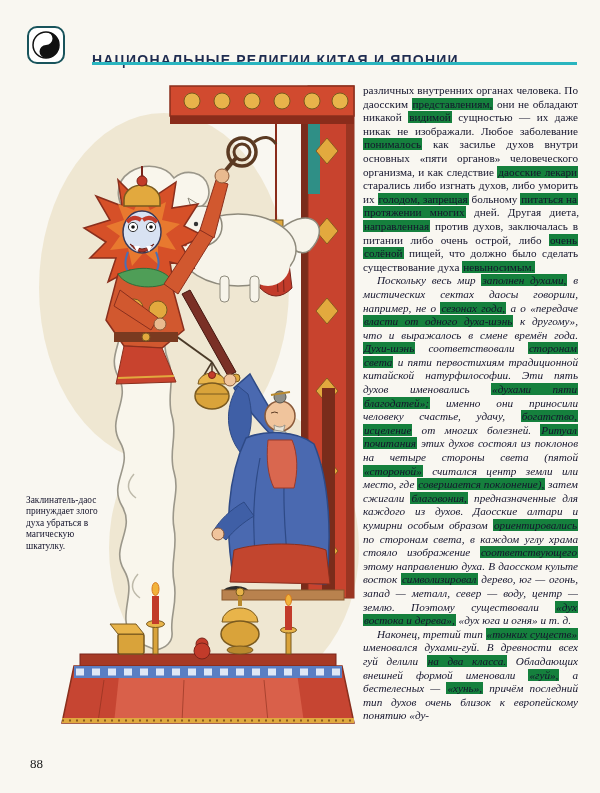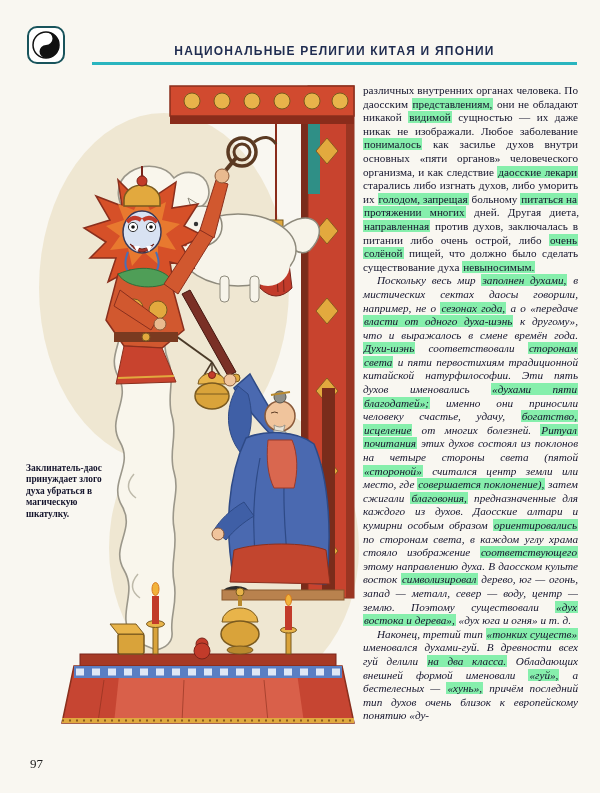--- a/index.html
+++ b/index.html
@@ -4,42 +4,42 @@
 <style>
   html,body{margin:0;padding:0;background:#e9e9e9;}
   .page{
     position:relative;width:600px;height:793px;margin:0 auto;
     background:#f9f7f1;overflow:hidden;
     font-family:"Liberation Serif",serif;color:#14142c;
   }
   
   .yinyang{position:absolute;left:26px;top:25px;width:40px;height:40px;}
   .running-head{
-    position:absolute;left:92px;top:44px;width:485px;
-    text-align:center;font-family:"Liberation Sans",sans-serif;
-    font-weight:bold;font-size:12px;letter-spacing:1.2px;color:#1f2c50;
+    position:absolute;left:92px;top:52px;width:485px;
+    text-align:left;font-family:"Liberation Sans",sans-serif;
+    font-weight:bold;font-size:14px;letter-spacing:1.2px;color:#1f2c50;
   }
   .header-rule{position:absolute;left:92px;top:62px;width:485px;height:3px;background:#2ab5bf;}
   
   .illo{position:absolute;left:24px;top:78px;width:335px;height:648px;margin:0;z-index:1;}
   .illo svg{display:block;}
   
   .caption{
-    position:absolute;left:26px;top:463px;width:86px;z-index:2;
-    font-weight:bold;font-size:9.4px;line-height:11.4px;color:#14142c;
+    position:absolute;left:26px;top:495px;width:86px;z-index:2;
+    font-weight:normal;font-size:9.4px;line-height:11.4px;color:#14142c;
   }
   
   .col{
     position:absolute;left:363px;top:84px;width:215px;z-index:2;
     font-size:11.2px;line-height:13.6px;text-align:justify;
     -webkit-hyphens:auto;hyphens:auto;
   }
   .col .para{margin:0;}
   .col .para.indent{text-indent:14px;font-style:italic;}
-  .hl{background:#86efac;padding:0 1px;box-decoration-break:clone;-webkit-box-decoration-break:clone;}
+  .hl{background:#15803d;padding:0 1px;box-decoration-break:clone;-webkit-box-decoration-break:clone;}
   .pagenum{position:absolute;left:30px;top:756px;font-size:13px;color:#1a1a1a;}
 </style>
 </head>
 <body>
 
 <div class="page">
 
   <div class="yinyang">
     <svg width="40" height="40" viewBox="0 0 40 40">
       <rect x="2" y="2" width="36" height="36" rx="9" fill="#ffffff" stroke="#19545c" stroke-width="2"></rect>
@@ -227,15 +227,15 @@
   </figure>
 
   <div class="caption">Заклинатель-даос принуждает злого духа убраться в магическую шкатулку.</div>
 
   <div class="col">
       <p class="para"><span>различных внутренних органах человека. По даосским </span><span class="hl">представлениям,</span><span> они не обладают никакой </span><span class="hl">видимой</span><span> сущностью — их даже никак не изображали. Любое заболевание </span><span class="hl">понималось</span><span> как засилье духов внутри основных «пяти органов» человеческого организма, и как следствие </span><span class="hl">даосские лекари</span><span> старались либо изгнать духов, либо уморить их </span><span class="hl">голодом, запрещая</span><span> больному </span><span class="hl">питаться на протяжении многих</span><span> дней. Другая диета, </span><span class="hl">направленная</span><span> против духов, заключалась в питании либо очень острой, либо </span><span class="hl">очень солёной</span><span> пищей, что должно было сделать существование духа </span><span class="hl">невыносимым.</span></p>
       <p class="para indent"><span>Поскольку весь мир </span><span class="hl">заполнен духами,</span><span> в мистических сектах даосы говорили, например, не о </span><span class="hl">сезонах года,</span><span> а о «передаче </span><span class="hl">власти от одного духа-шэнь</span><span> к другому», что и выражалось в смене времён года. </span><span class="hl">Духи-шэнь</span><span> соответствовали </span><span class="hl">сторонам света</span><span> и пяти первостихиям традиционной китайской натурфилософии. Эти пять духов именовались </span><span class="hl">«духами пяти благодатей»;</span><span> именно они приносили человеку счастье, удачу, </span><span class="hl">богатство, исцеление</span><span> от многих болезней. </span><span class="hl">Ритуал почитания</span><span> этих духов состоял из поклонов на четыре стороны света (пятой </span><span class="hl">«стороной»</span><span> считался центр земли или место, где </span><span class="hl">совершается поклонение),</span><span> затем сжигали </span><span class="hl">благовония,</span><span> предназначенные для каждого из духов. Даосские алтари и кумирни особым образом </span><span class="hl">ориентировались</span><span> по сторонам света, в каждом углу храма стояло изображение </span><span class="hl">соответствующего</span><span> этому направлению духа. В даосском культе восток </span><span class="hl">символизировал</span><span> дерево, юг — огонь, запад — металл, север — воду, центр — землю. Поэтому существовали </span><span class="hl">«дух востока и дерева»,</span><span> «дух юга и огня» и т. д.</span></p>
       <p class="para indent"><span>Наконец, третий тип </span><span class="hl">«тонких существ»</span><span> именовался духами-гуй. В древности всех гуй делили </span><span class="hl">на два класса.</span><span> Обладающих внешней формой именовали </span><span class="hl">«гуй»,</span><span> а бестелесных — </span><span class="hl">«хунь»,</span><span> причём последний тип духов очень близок к европейскому понятию «ду-</span></p>
     </div>
 
-  <div class="pagenum">97</div>
+  <div class="pagenum">88</div>
 
 </div>
 
 </body></html>

